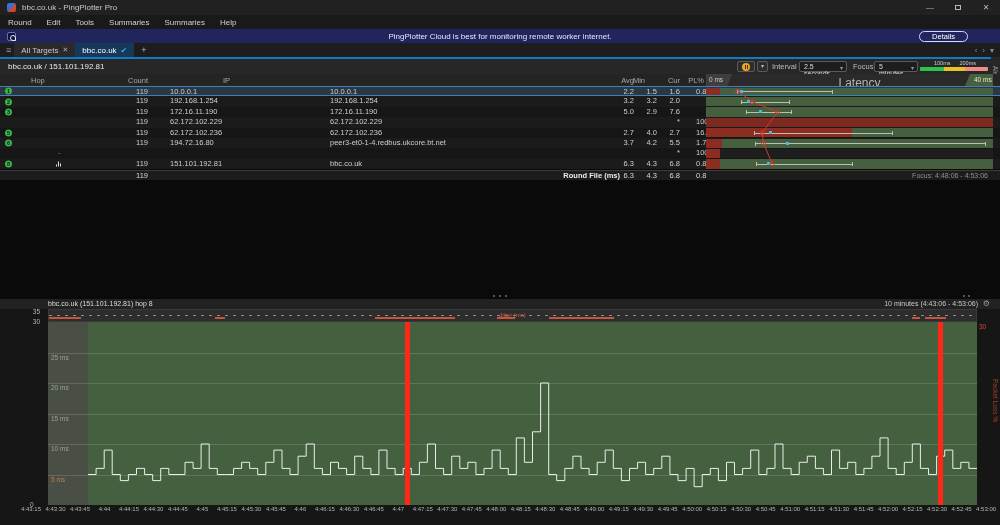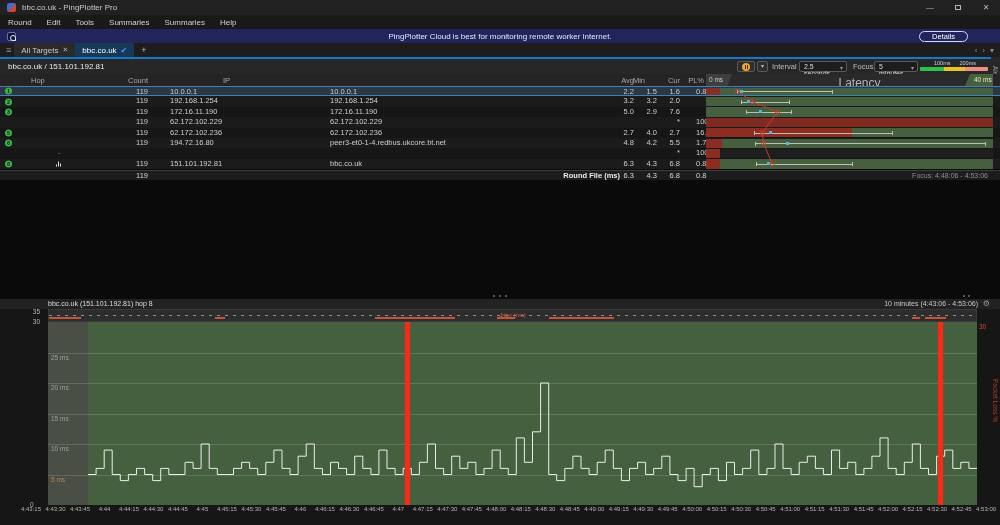--- a/index.html
+++ b/index.html
@@ -283,21 +283,21 @@
         <div class="pl-bar" style="width:146.4px"></div>
         <div class="whisker" style="left:47.6px;width:139.7px;top:50%;"></div>
         <div class="avg-mark" style="left:63.4px;top:calc(50% - 1.5px);"></div>
       </div>
     </div>
     <div class="trow even" style="top: 52px;">
       <div class="hop-ico">6</div>
       <div class="c-count">119</div>
       <div class="c-ip">194.72.16.80</div>
       <div class="c-name">peer3-et0-1-4.redbus.ukcore.bt.net</div>
-      <div class="c-avg">4.8</div>
+      <div class="c-avg">3.7</div>
       <div class="c-min">4.2</div>
       <div class="c-cur">5.5</div>
       <div class="c-pl">1.7</div>
       <div class="lat-cell">
         <div class="bar-green"></div>
         <div class="pl-bar" style="width:15.8px"></div>
         <div class="whisker" style="left:48.9px;width:231.4px;top:50%;"></div>
         <div class="avg-mark" style="left:80.0px;top:calc(50% - 1.5px);"></div>
       </div>
     </div>

